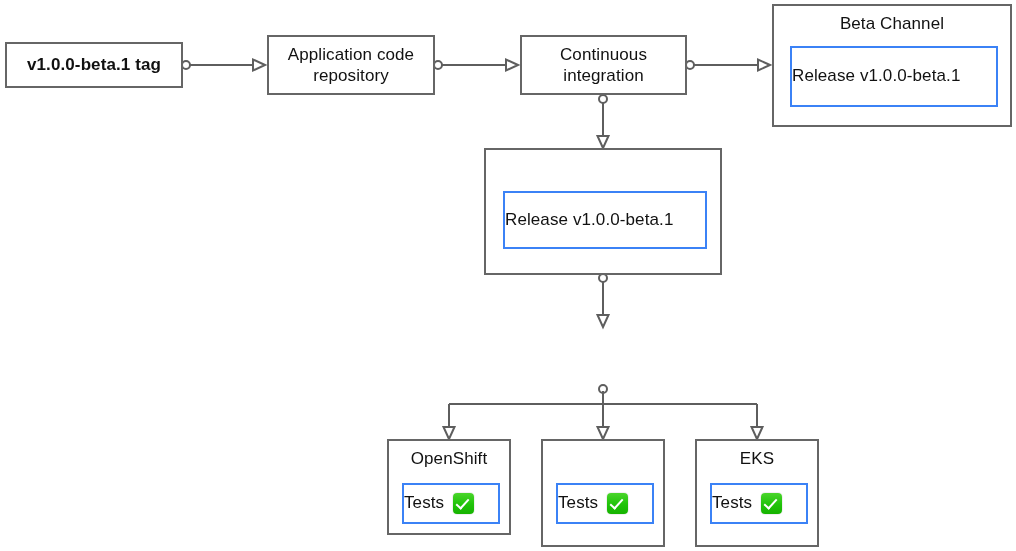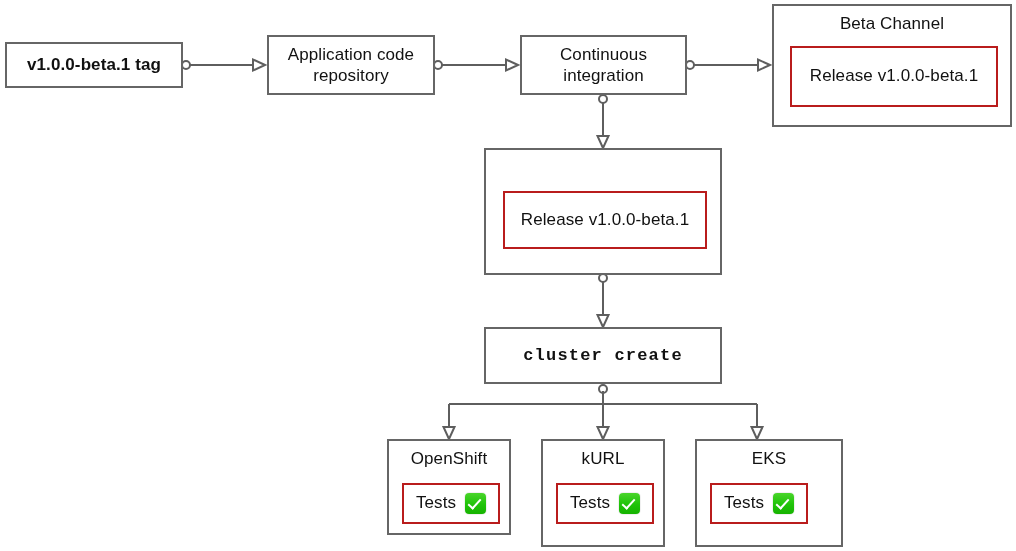--- a/index.html
+++ b/index.html
@@ -51,25 +51,24 @@
     right: 0;
     top: 8px;
     text-align: center;
     font-size: 17px;
     color: #111111;
     line-height: 1.2;
   }
   .inner-node {
     position: absolute;
     box-sizing: border-box;
-    border: 2px solid #b91c1c;
+    border: 2px solid #3b82f6;
     background: #ffffff;
     display: flex;
     align-items: center;
-    justify-content: center;
     text-align: center;
     color: #111111;
     font-size: 17px;
     line-height: 1.2;
   }
   .mono {
     font-family: "Liberation Mono", "DejaVu Sans Mono", monospace;
     font-weight: bold;
     font-size: 17px;
     letter-spacing: 1.2px;
@@ -188,45 +187,41 @@
       <span>Release v1.0.0-beta.1</span>
     </div>
   </div>
 
   <div class="node container" style="left:484px; top:148px; width:238px; height:127px;">
     <div class="inner-node" style="left:17px; top:41px; width:204px; height:58px;">
       <span>Release v1.0.0-beta.1</span>
     </div>
   </div>
 
-  <div class="node" style="left:484px; top:327px; width:238px; height:57px;">
-    <span class="mono">cluster create</span>
-  </div>
 
   <div class="node container" style="left:387px; top:439px; width:124px; height:96px;">
     <div class="container-title">OpenShift</div>
     <div class="inner-node" style="left:13px; top:42px; width:98px; height:41px;">
       <span class="tests-row">
         <span>Tests</span>
         <span class="check-badge"></span>
       </span>
     </div>
   </div>
 
   <div class="node container" style="left:541px; top:439px; width:124px; height:108px;">
-    <div class="container-title">kURL</div>
     <div class="inner-node" style="left:13px; top:42px; width:98px; height:41px;">
       <span class="tests-row">
         <span>Tests</span>
         <span class="check-badge"></span>
       </span>
     </div>
   </div>
 
-  <div class="node container" style="left:695px; top:439px; width:148px; height:108px;">
+  <div class="node container" style="left:695px; top:439px; width:124px; height:108px;">
     <div class="container-title">EKS</div>
     <div class="inner-node" style="left:13px; top:42px; width:98px; height:41px;">
       <span class="tests-row">
         <span>Tests</span>
         <span class="check-badge"></span>
       </span>
     </div>
   </div>
 
 </div>

